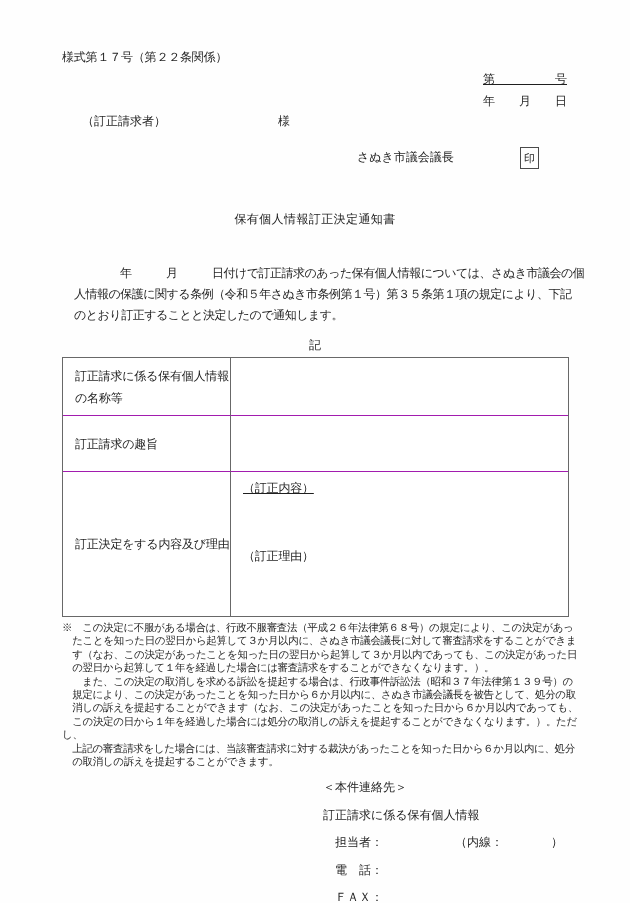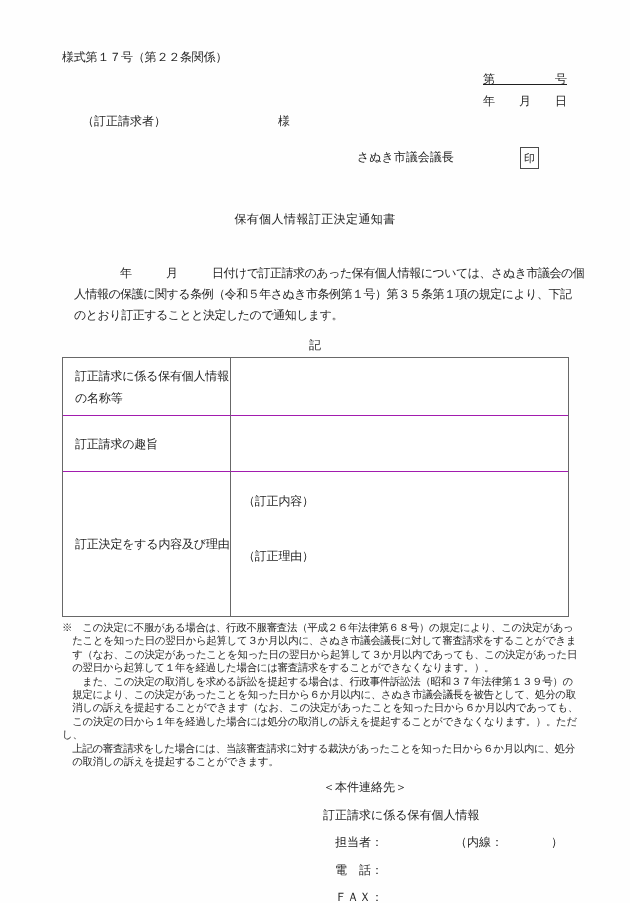--- a/index.html
+++ b/index.html
@@ -58,21 +58,21 @@
   .cell.b-right  { border-right:1px solid #686868; }
   .cell.b-bottom { border-bottom:1px solid #a21caf; }
   .cell.label {
     display:flex; align-items:center;
     padding-left:12px;
     font-size:12px; letter-spacing:-0.2px; line-height:22px;
     white-space:pre-wrap;
   }
   .cell.value { position:relative; }
   .inner-label { position:absolute; left:12px; font-size:12px; letter-spacing:-0.2px; }
-  .inner-label.content { top:21px; }
+  .inner-label.content { top:8px;text-decoration:underline; }
   .inner-label.reason  { top:76px; }
 
   .note {
     position:absolute; left:62px; top:621px; width:518px;
     font-size:10.5px; letter-spacing:-0.35px; line-height:13.4px;
     white-space:pre-wrap;
   }
 
   .contact { position:absolute; left:323px; top:768px; font-size:12px; line-height:15.5px; }
   .contact div { white-space:pre;margin-top:12px; }

